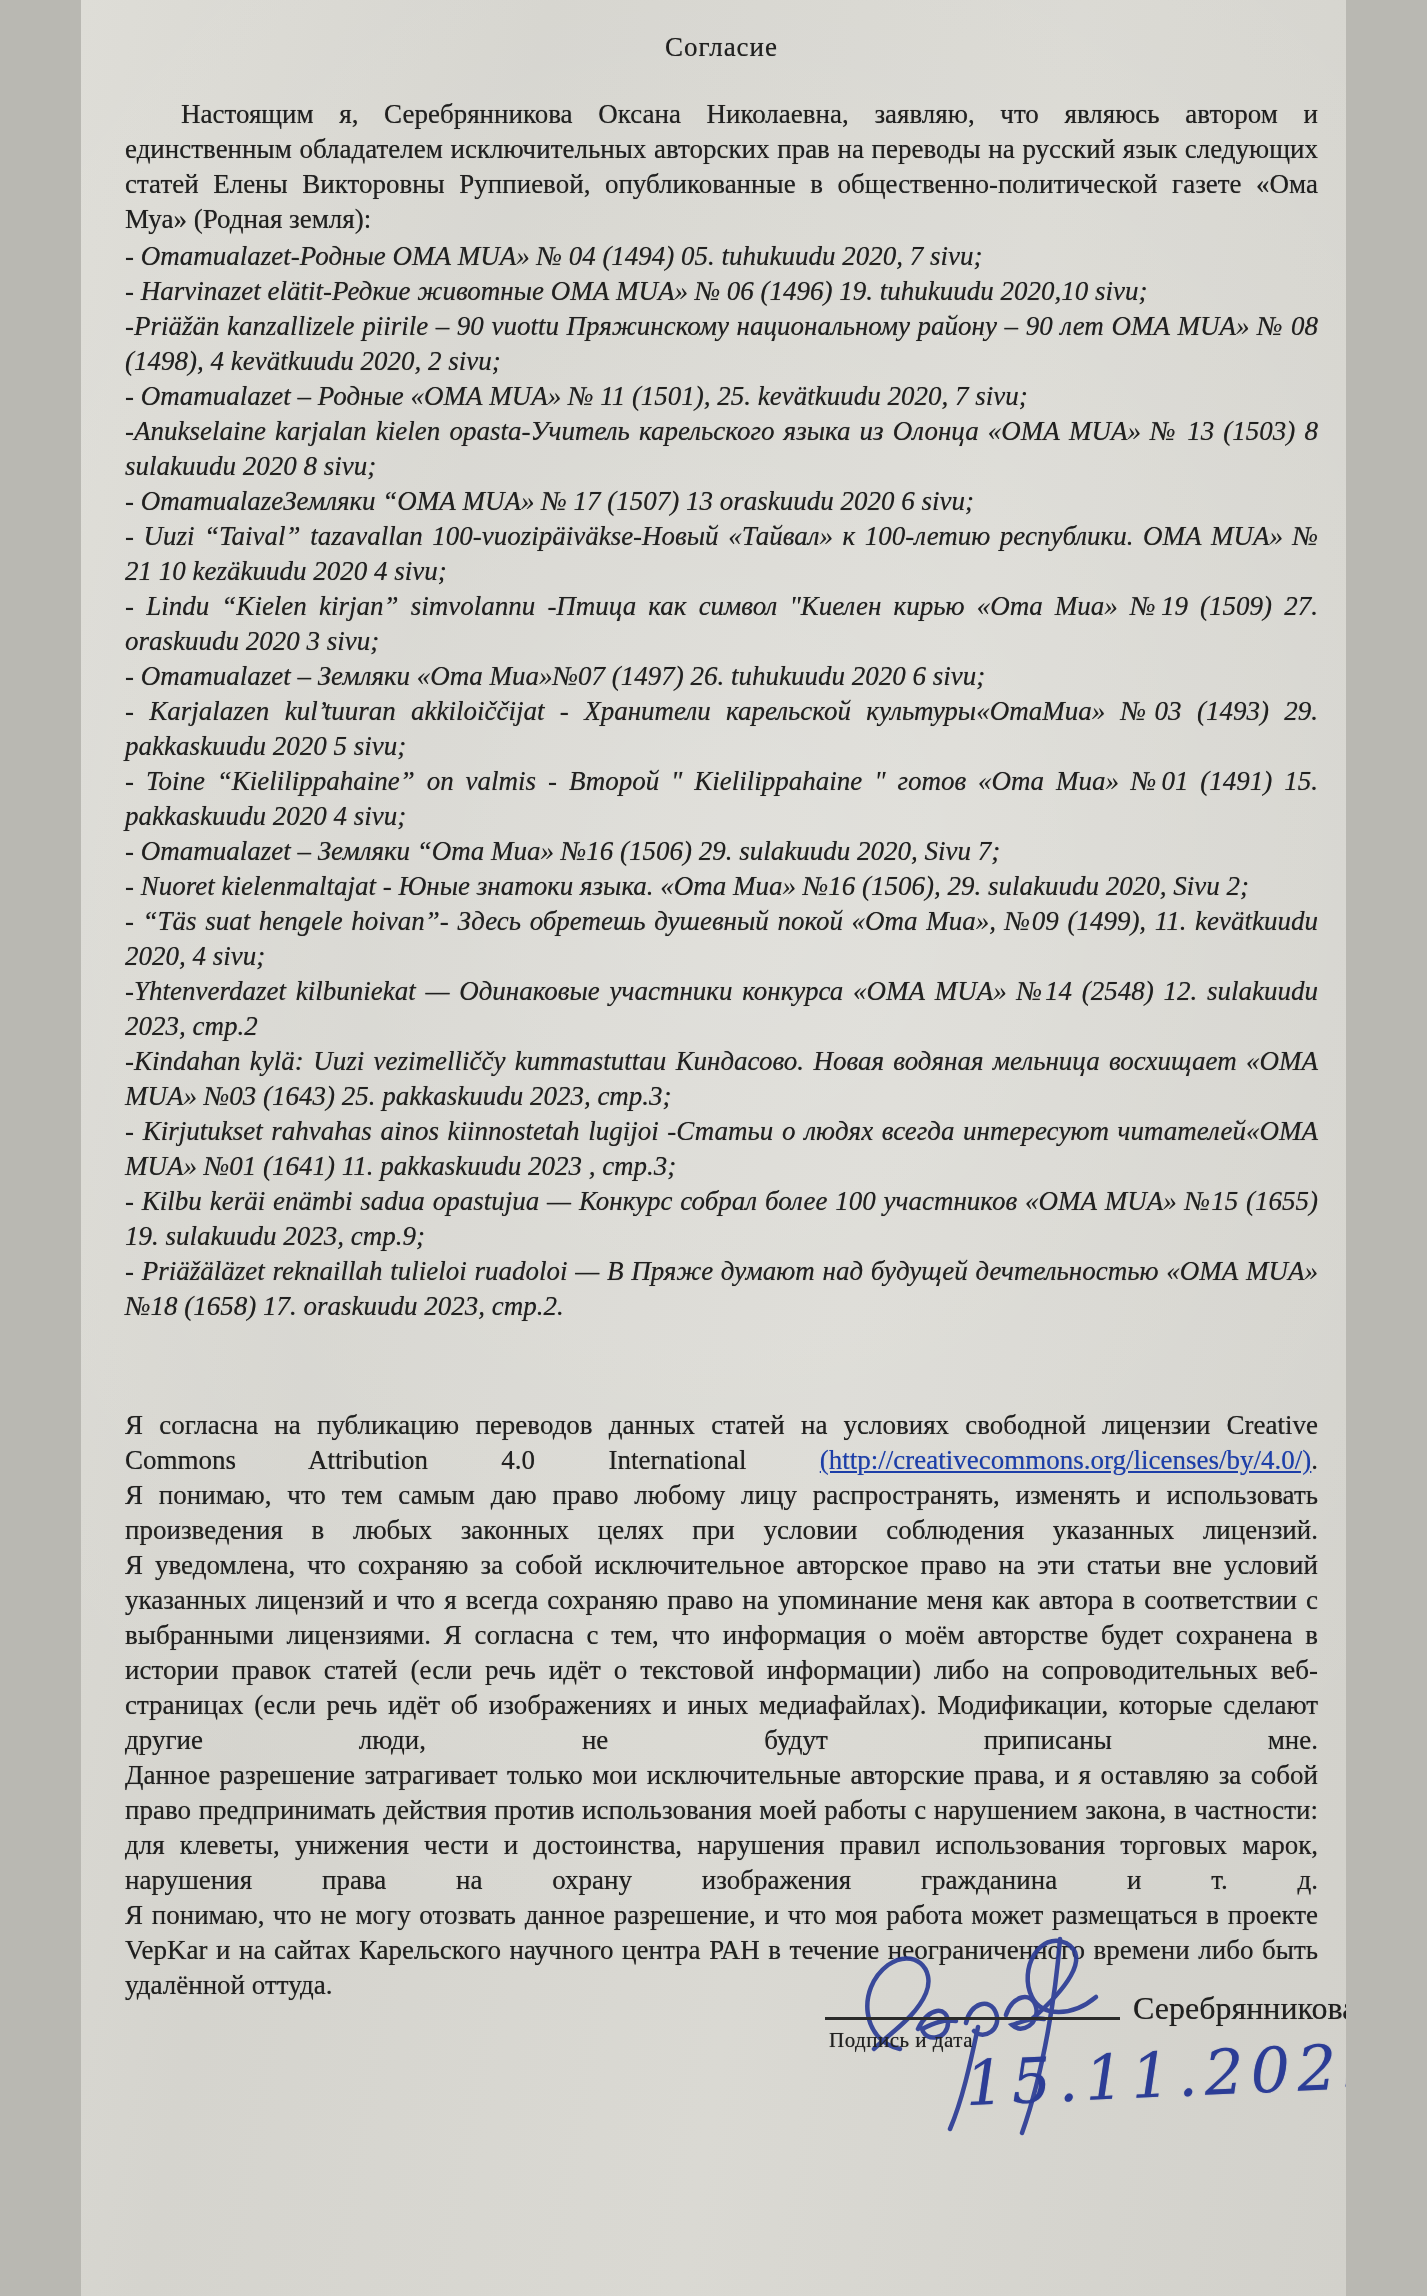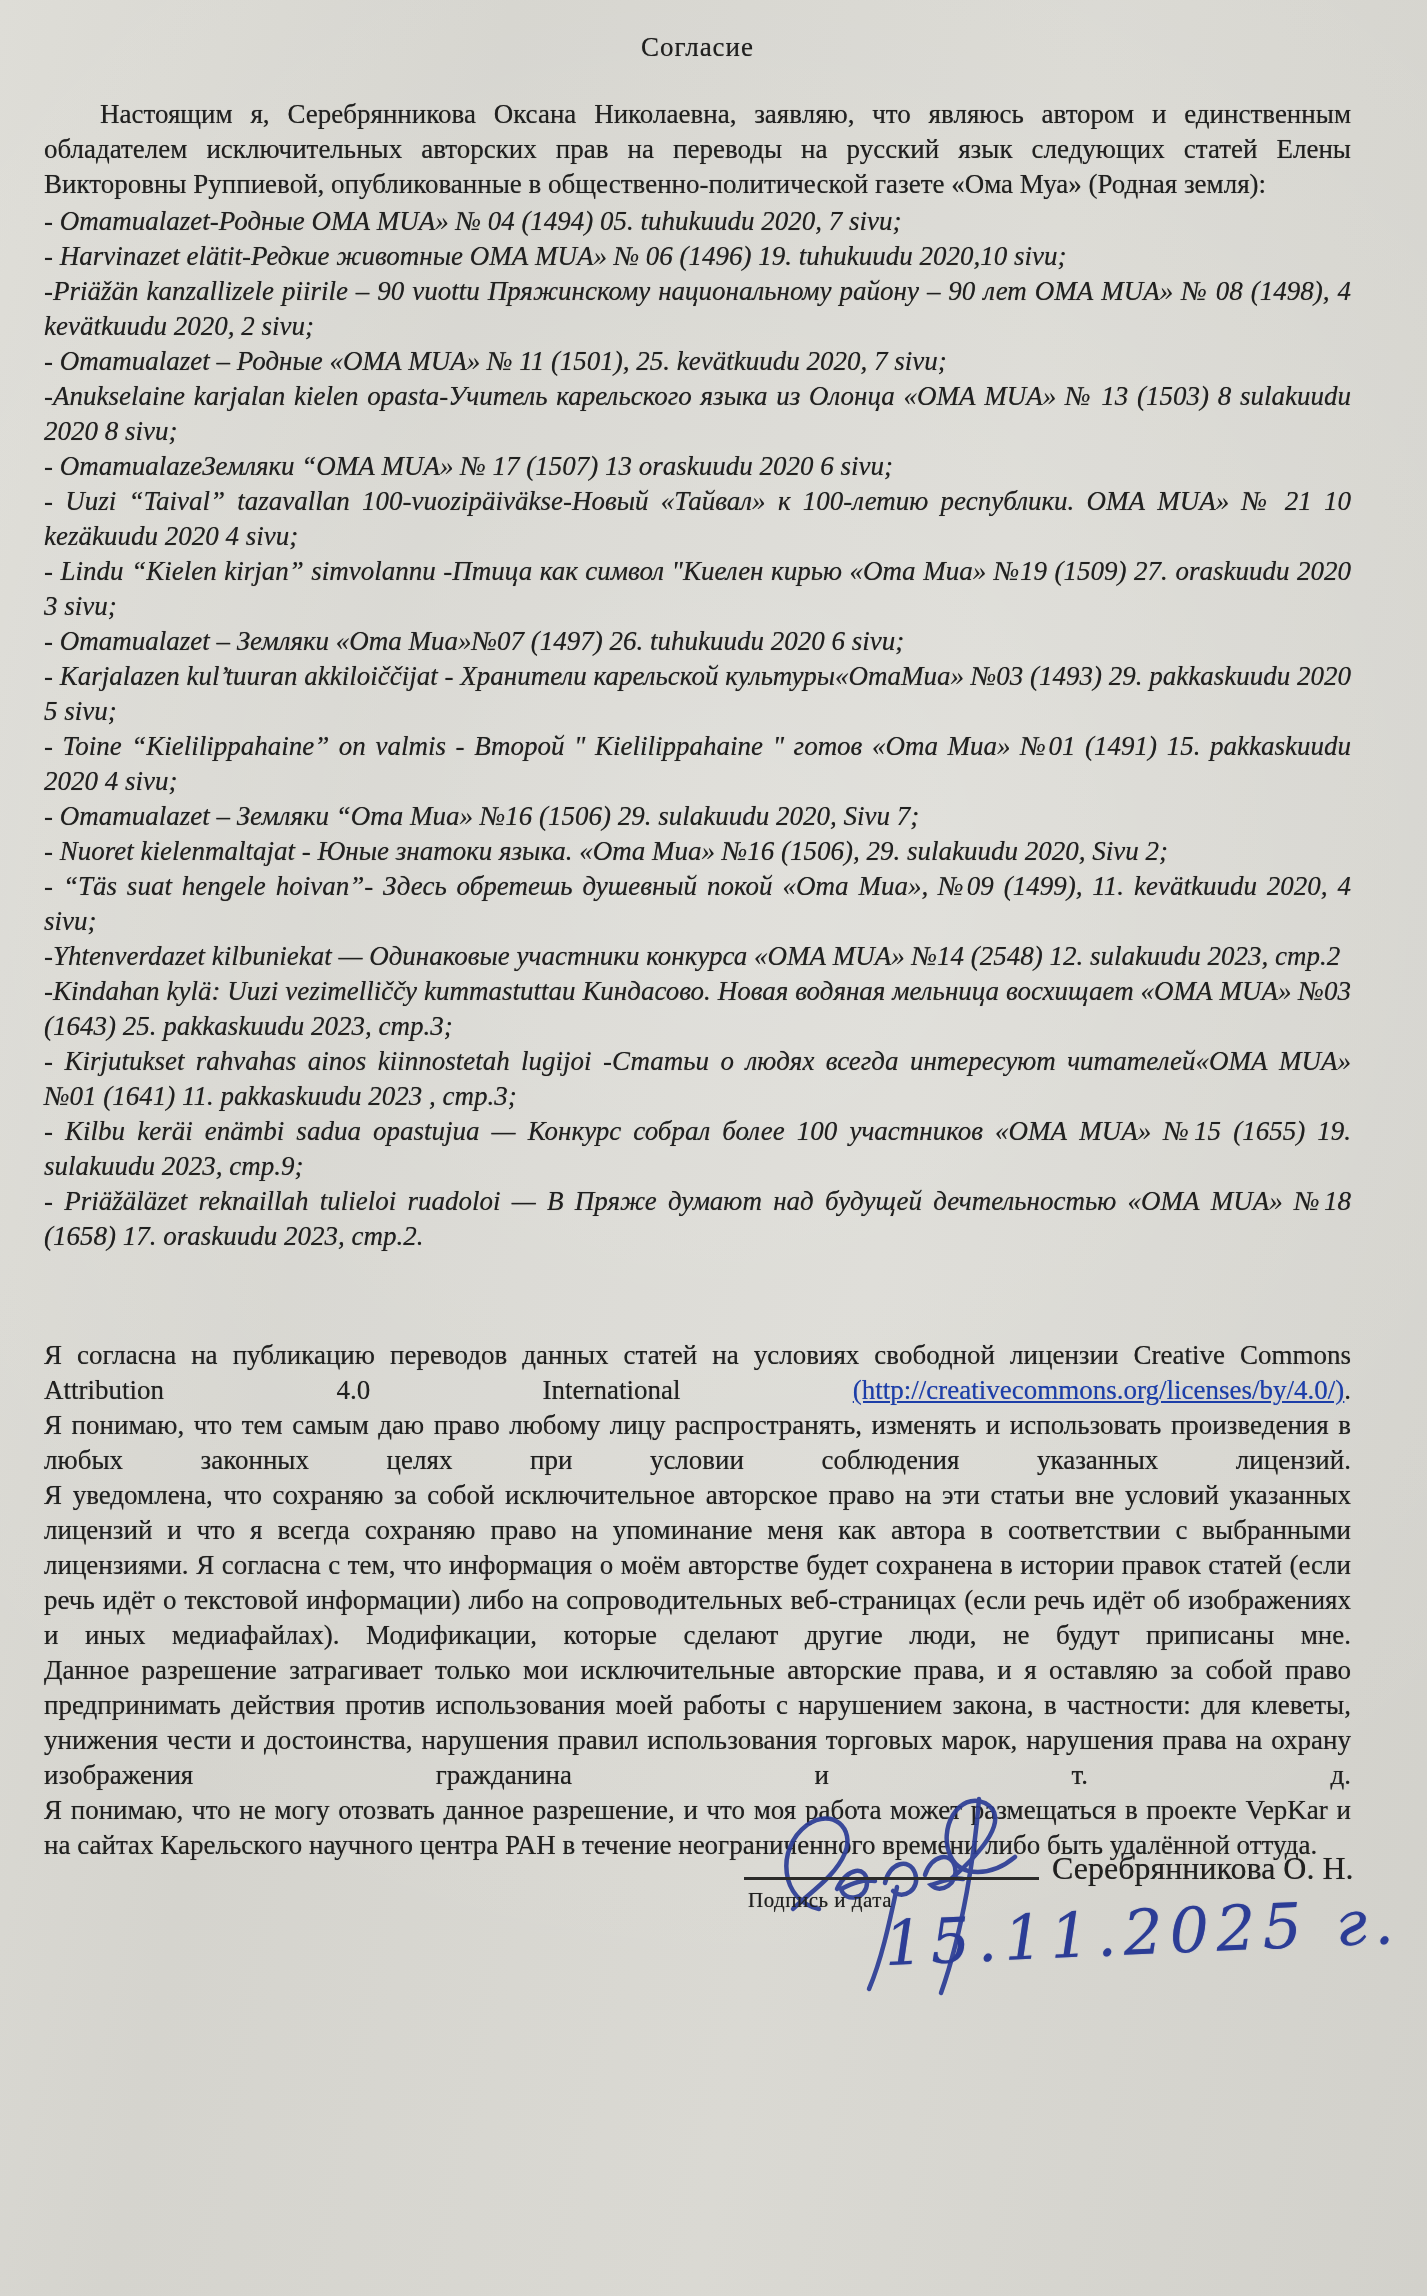--- a/index.html
+++ b/index.html
@@ -1,22 +1,22 @@
 <!DOCTYPE html>
 <html lang="ru"><head>
 <meta charset="utf-8">
 <style>
   html,body{margin:0;padding:0;background:#b9b8b2;}
   .page{
     position:relative;
-    width:1427px;height:2296px;
+    width:1265px;height:2296px;
     margin:0 auto;
     overflow:hidden;
     box-sizing:border-box;
-    padding:24px 76px 0 44px;
+    padding:24px 28px 0 44px;
     background:
       radial-gradient(120% 80% at 52% 38%, rgba(255,255,255,0.22), rgba(0,0,0,0) 62%),
       linear-gradient(100deg,#deddd7 0%,#d5d4ce 28%,#dad9d3 60%,#d2d1cb 100%);
     background-color:#d7d6d0;
     font-family:"Liberation Serif","DejaVu Serif",serif;
     font-size:27px;
     line-height:35px;
     color:#20201f;
     text-shadow:0 0 0.7px rgba(45,45,45,0.65);
   }

